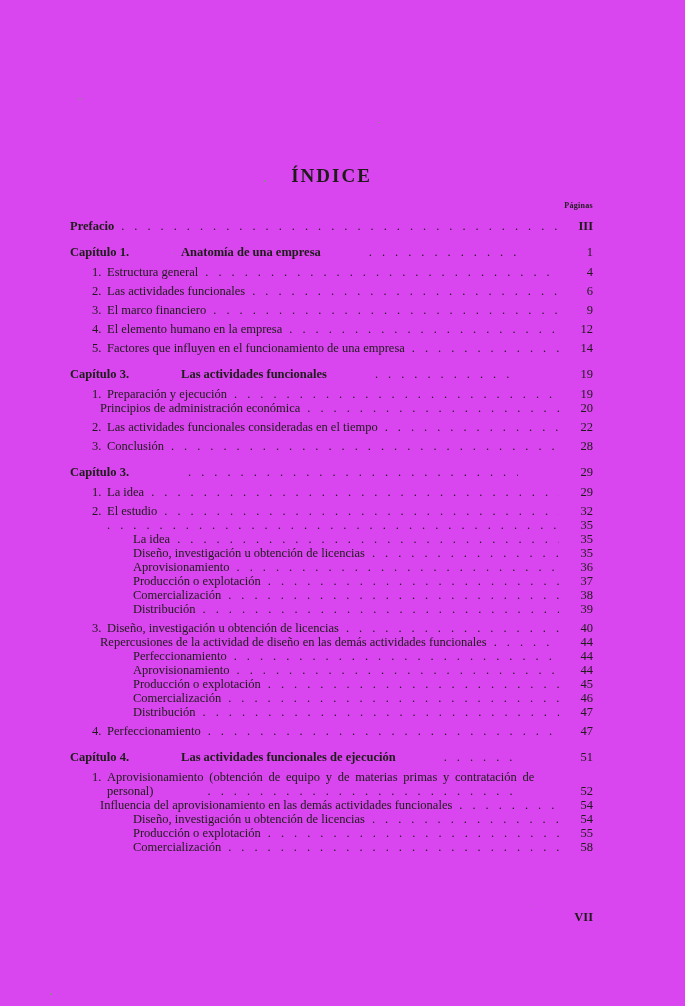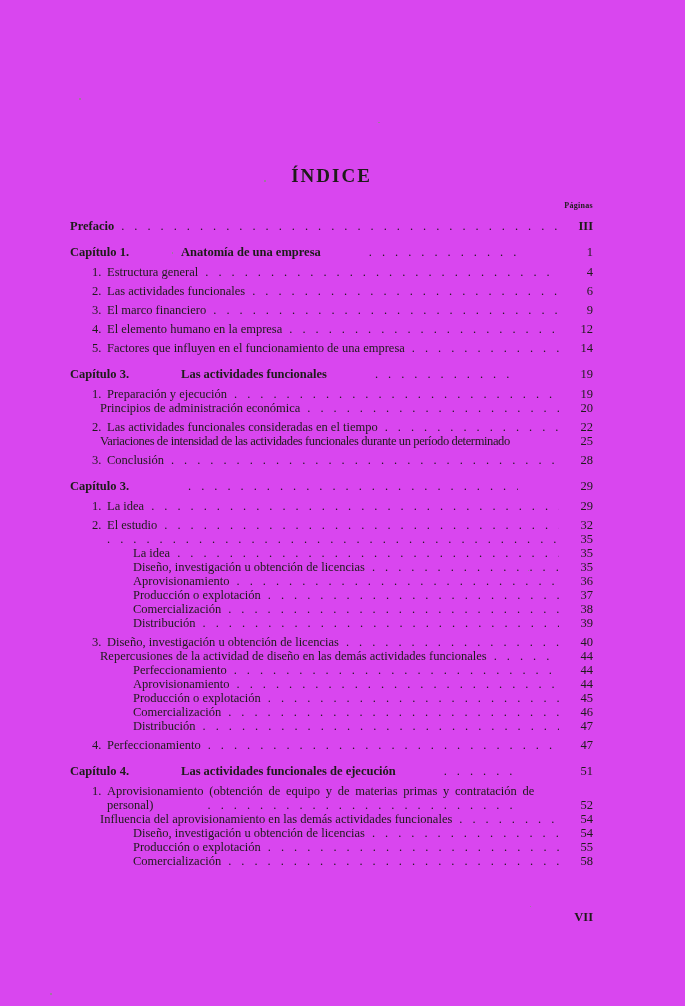--- a/index.html
+++ b/index.html
@@ -145,25 +145,20 @@
           <span class="lbl">Principios de administración económica</span>
           <span class="leader">.............................................</span>
           <span class="pg">20</span>
         </div>
         <div class="row item">
           <span class="num">2.</span>
           <span class="lbl">Las actividades funcionales consideradas en el tiempo</span>
           <span class="leader">.............................................</span>
           <span class="pg">22</span>
         </div>
-        <div class="row sub2">
-          <span class="lbl condense">Variaciones de intensidad de las actividades funcionales durante un período determinado</span>
-          <span class="leader"></span>
-          <span class="pg">25</span>
-        </div>
         <div class="row item">
           <span class="num">3.</span>
           <span class="lbl">Conclusión</span>
           <span class="leader">.............................................</span>
           <span class="pg">28</span>
         </div>
         <div class="row chapter">
           <span class="chnum">Capítulo 3.</span>
           <span class="leader">.............................................</span>
           <span class="pg">29</span>

